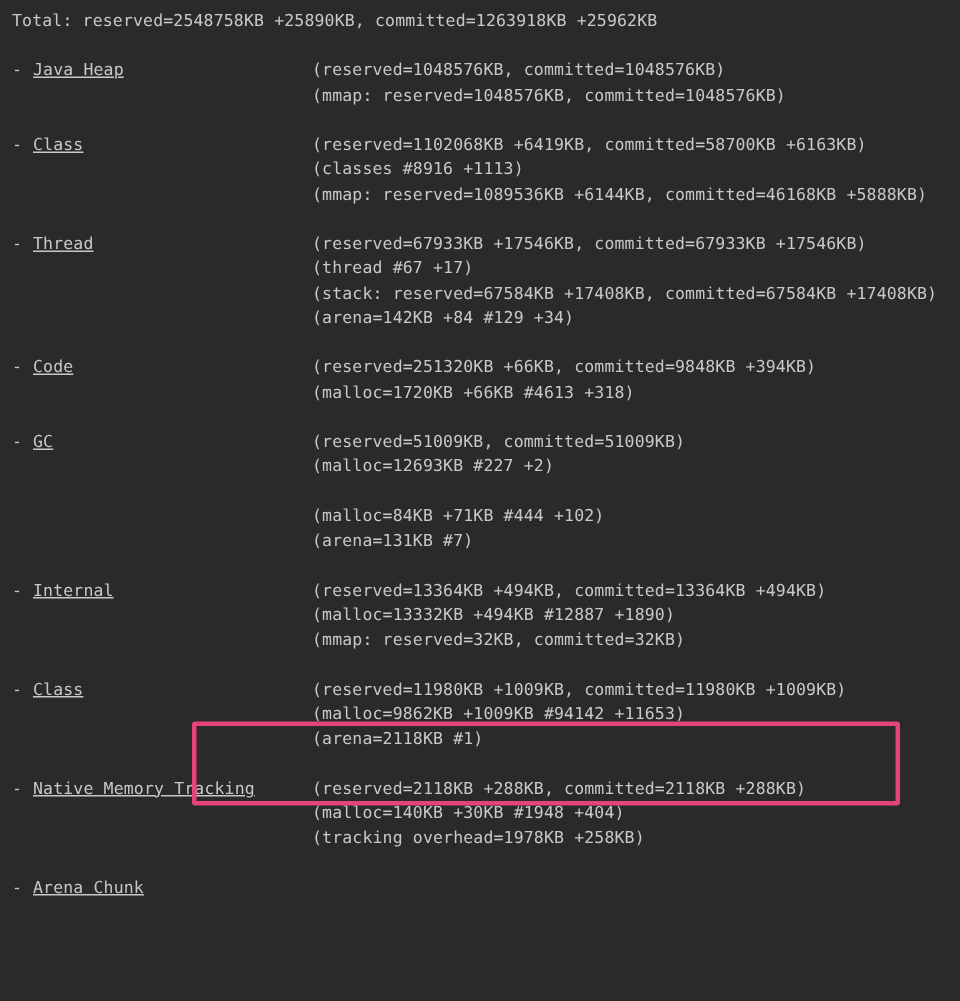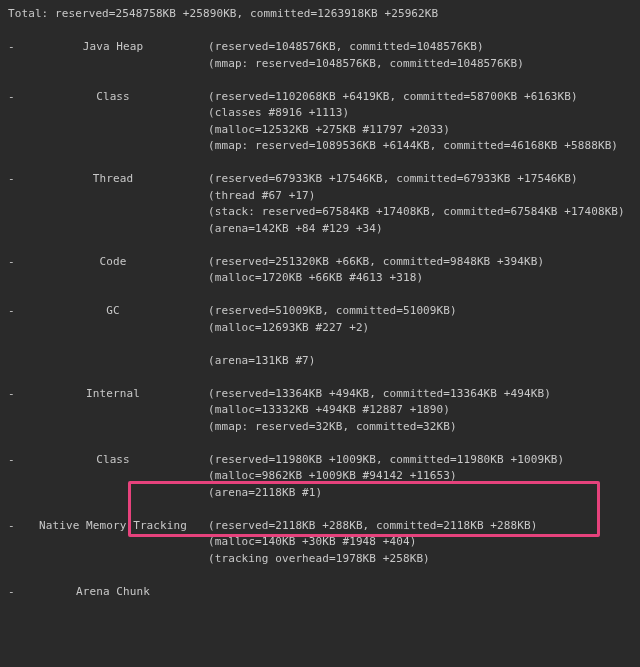--- a/index.html
+++ b/index.html
@@ -17,21 +17,21 @@
     height: 667px;
     box-sizing: border-box;
     padding: 6px 0 0 8px;
     white-space: nowrap;
     position: relative;
   }
   .row  { display: block; height: 16.5px; }
   .gap  { display: block; height: 16.5px; }
 
   .col-dash  { display: inline-block; width: 14px; text-align: left; }
-  .col-label { display: inline-block; width: 182px; text-align: center; padding-right: 4px; }
+  .col-label { display: inline-block; width: 182px; text-align: left; padding-right: 4px; text-decoration: underline; }
 
   
   .highlight-box {
     position: absolute;
     border: 3px solid #e6427c;
     border-radius: 2px;
     pointer-events: none;
     box-sizing: border-box;
   }
 </style>
@@ -42,34 +42,34 @@
 
   <span class="row"><span>Total: </span><span>reserved=2548758KB +25890KB, committed=1263918KB +25962KB</span></span>
 
   <div id="sections">
       <span class="gap"></span>
       <span class="row"><span class="col-dash">-</span><span class="col-label">Java Heap</span><span>(reserved=1048576KB, committed=1048576KB)</span></span>
       <span class="row"><span class="col-dash"></span><span class="col-label"></span><span>(mmap: reserved=1048576KB, committed=1048576KB)</span></span>
       <span class="gap"></span>
       <span class="row"><span class="col-dash">-</span><span class="col-label">Class</span><span>(reserved=1102068KB +6419KB, committed=58700KB +6163KB)</span></span>
       <span class="row"><span class="col-dash"></span><span class="col-label"></span><span>(classes #8916 +1113)</span></span>
-      <span class="row"><span class="col-dash"></span><span class="col-label"></span><span>(malloc=12532KB +275KB #11797 +2033)</span></span>
       <span class="row"><span class="col-dash"></span><span class="col-label"></span><span>(mmap: reserved=1089536KB +6144KB, committed=46168KB +5888KB)</span></span>
       <span class="gap"></span>
       <span class="row"><span class="col-dash">-</span><span class="col-label">Thread</span><span>(reserved=67933KB +17546KB, committed=67933KB +17546KB)</span></span>
       <span class="row"><span class="col-dash"></span><span class="col-label"></span><span>(thread #67 +17)</span></span>
       <span class="row"><span class="col-dash"></span><span class="col-label"></span><span>(stack: reserved=67584KB +17408KB, committed=67584KB +17408KB)</span></span>
       <span class="row"><span class="col-dash"></span><span class="col-label"></span><span>(arena=142KB +84 #129 +34)</span></span>
       <span class="gap"></span>
       <span class="row"><span class="col-dash">-</span><span class="col-label">Code</span><span>(reserved=251320KB +66KB, committed=9848KB +394KB)</span></span>
       <span class="row"><span class="col-dash"></span><span class="col-label"></span><span>(malloc=1720KB +66KB #4613 +318)</span></span>
       <span class="gap"></span>
       <span class="row"><span class="col-dash">-</span><span class="col-label">GC</span><span>(reserved=51009KB, committed=51009KB)</span></span>
       <span class="row"><span class="col-dash"></span><span class="col-label"></span><span>(malloc=12693KB #227 +2)</span></span>
       <span class="gap"></span>
+      <span class="row"><span class="col-dash"></span><span class="col-label"></span><span>(malloc=84KB +71KB #444 +102)</span></span>
       <span class="row"><span class="col-dash"></span><span class="col-label"></span><span>(arena=131KB #7)</span></span>
       <span class="gap"></span>
       <span class="row"><span class="col-dash">-</span><span class="col-label">Internal</span><span>(reserved=13364KB +494KB, committed=13364KB +494KB)</span></span>
       <span class="row"><span class="col-dash"></span><span class="col-label"></span><span>(malloc=13332KB +494KB #12887 +1890)</span></span>
       <span class="row"><span class="col-dash"></span><span class="col-label"></span><span>(mmap: reserved=32KB, committed=32KB)</span></span>
       <span class="gap"></span>
       <span class="row"><span class="col-dash">-</span><span class="col-label">Class</span><span>(reserved=11980KB +1009KB, committed=11980KB +1009KB)</span></span>
       <span class="row"><span class="col-dash"></span><span class="col-label"></span><span>(malloc=9862KB +1009KB #94142 +11653)</span></span>
       <span class="row"><span class="col-dash"></span><span class="col-label"></span><span>(arena=2118KB #1)</span></span>
       <span class="gap"></span>

